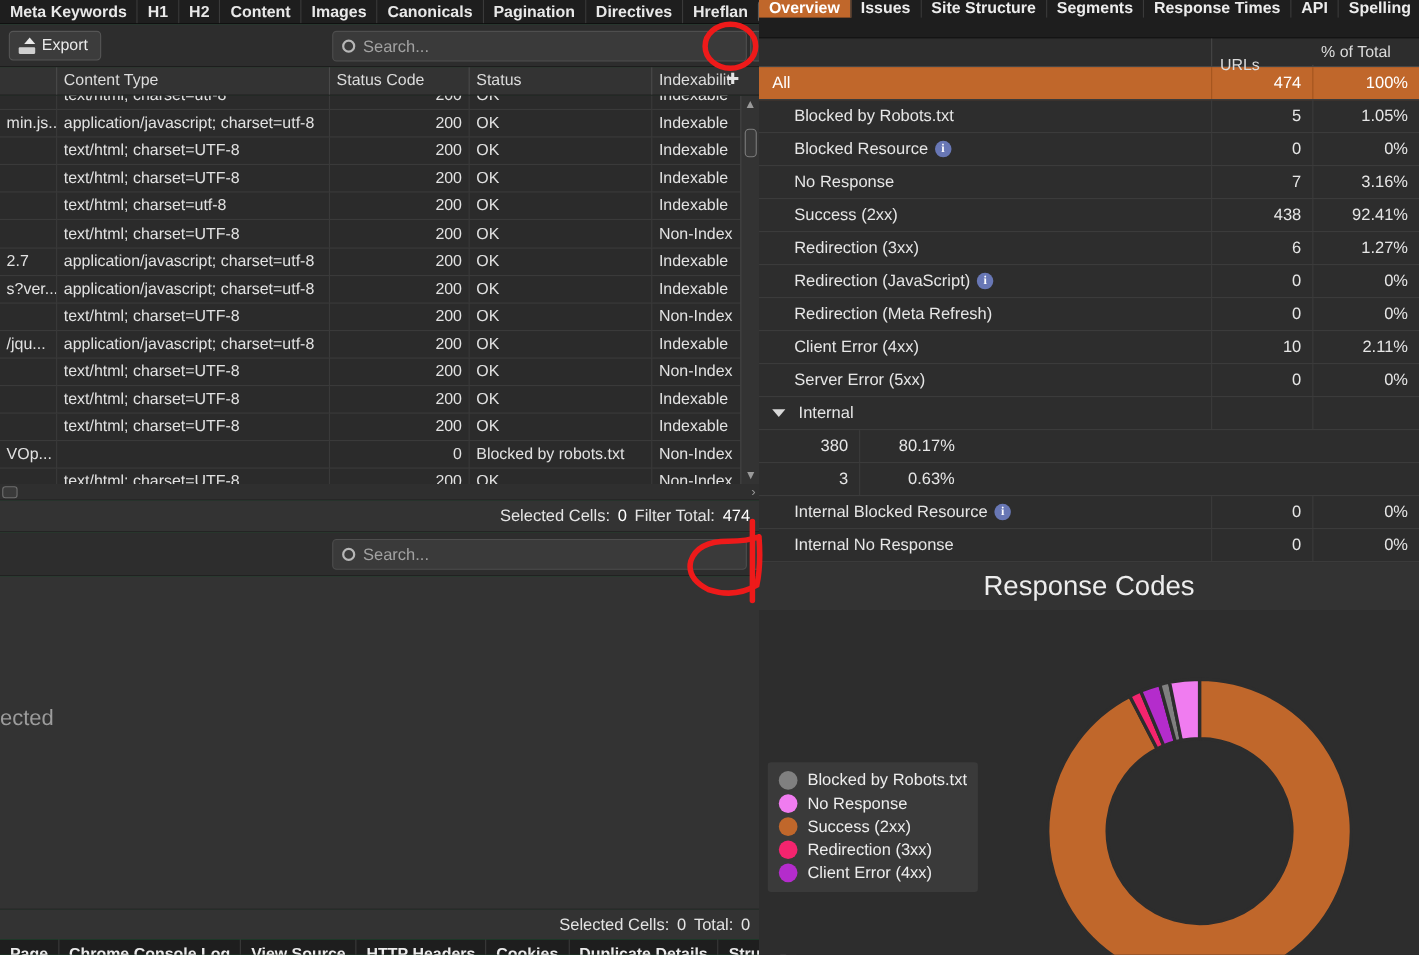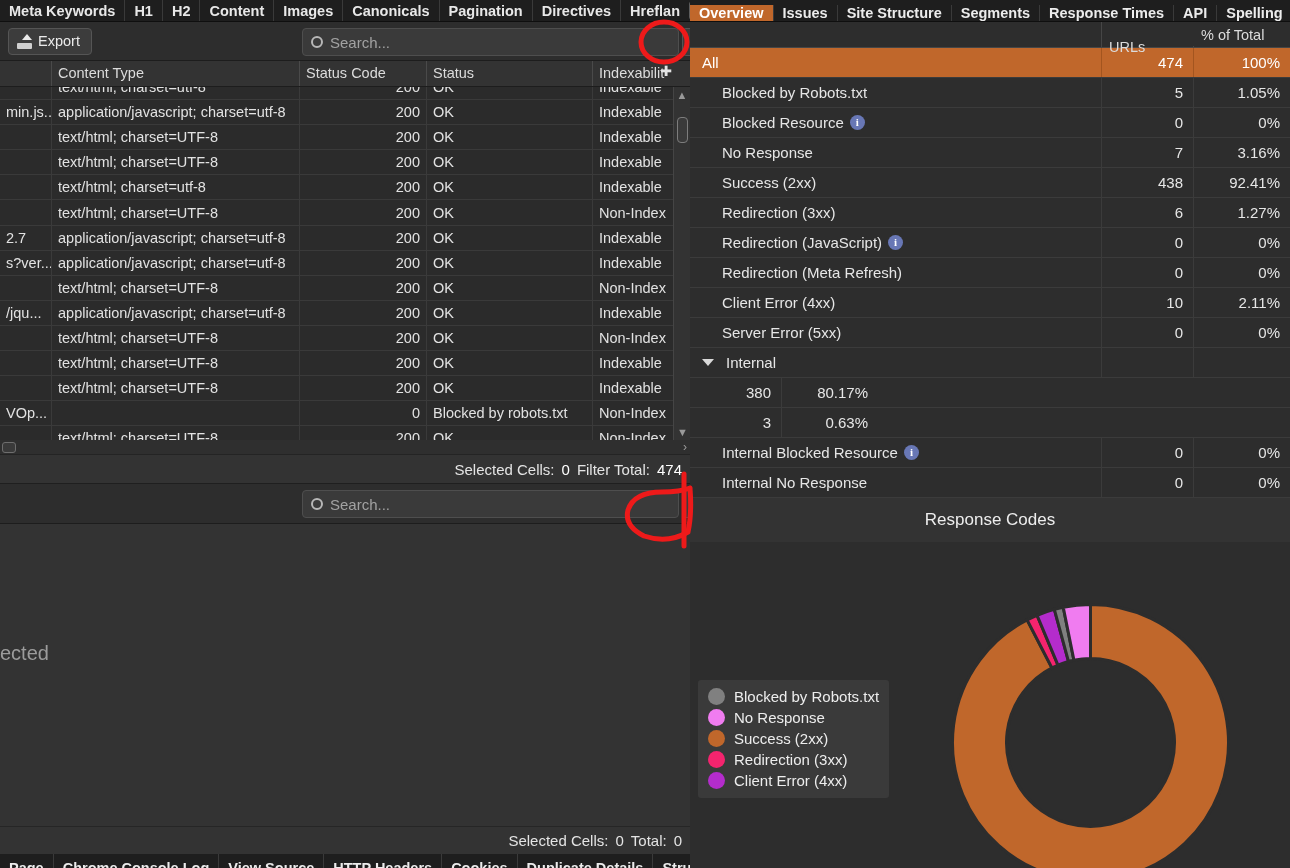--- a/index.html
+++ b/index.html
@@ -115,21 +115,21 @@
     padding-right: 8px; gap: 7px; font-size: 15px; color: #e4e4e4;
   }
   .bottomtabs { height: 28px; background: #1e1e1e; display: flex; align-items: stretch; }
   .bottomtabs .tab {
     display: flex; align-items: center; padding: 0 9px; font-size: 14.5px; font-weight: bold;
     color: #ececec; border-right: 1px solid #3a3a3a; white-space: nowrap;
   }
 
   
   #right { position: absolute; left: 690px; top: 0; width: 600px; height: 868px; background: #2d2d2d; }
-  .rtabbar { height: 22px; background: #1e1e1e; display: flex; align-items: flex-end; border-bottom: 1px solid #0f0f0f; }
+  .rtabbar { height: 35px; background: #1e1e1e; display: flex; align-items: flex-start; border-bottom: 1px solid #0f0f0f; }
   .rtabbar .tab {
     display: flex; align-items: center; padding: 0 9px; font-size: 14.5px; font-weight: bold;
     color: #ececec; border-right: 1px solid #3a3a3a; white-space: nowrap;
   }
   .rtabbar .tab.active { background: #c0672b; color: #fff; }
 
   .ov-head { display: flex; height: 26px; background: #2d2d2d; border-bottom: 1px solid #464646; font-size: 14.5px; color: #dcdcdc; align-items: stretch; }
   .ov-head .h1c { flex: 1; border-right: 1px solid #464646; }
   .ov-head .h2c { width: 92px; display: flex; align-items: center; padding-left: 7px; border-right: 1px solid #464646; margin-top: 24px; }
   .ov-head .h3c { width: 96px; display: flex; align-items: center; padding-left: 7px; }
@@ -142,21 +142,21 @@
   .ovrow .n { width: 92px; display: flex; align-items: center; justify-content: flex-end; padding-right: 10px; border-right: 1px solid #3b3b3b; }
   .ovrow.sel .n { border-right-color: #a3551f; }
   .ovrow .p { width: 96px; display: flex; align-items: center; justify-content: flex-end; padding-right: 10px; }
   .tri { width: 0; height: 0; border-left: 6px solid transparent; border-right: 6px solid transparent; border-top: 7px solid #d9d9d9; margin-right: 6px; }
   .infoi {
     width: 15px; height: 15px; border-radius: 50%; background: #6877b5; color: #fff;
     font-size: 11px; font-weight: bold; font-family: "Liberation Serif", serif;
     display: inline-flex; align-items: center; justify-content: center; line-height: 1;
   }
 
-  .chart-title { height: 44px; display: flex; align-items: center; justify-content: center; font-size: 17px; color: #ededed; background: #333; }
+  .chart-title { height: 44px; display: flex; align-items: center; justify-content: center; font-size: 25px; color: #ededed; background: #333; }
   .chart-area { position: relative; height: 318px; background: #2d2d2d; }
   .legend {
     position: absolute; left: 8px; top: 138px; background: #3a3a3a; border-radius: 3px;
     padding: 8px 10px 9px 10px; display: flex; flex-direction: column; gap: 4px;
   }
   .lg { display: flex; align-items: center; gap: 9px; font-size: 15px; color: #ededed; }
   .swatch { width: 17px; height: 17px; border-radius: 50%; flex: 0 0 17px; }
   .donut { position: absolute; left: 258px; top: 58px; }
 
   

